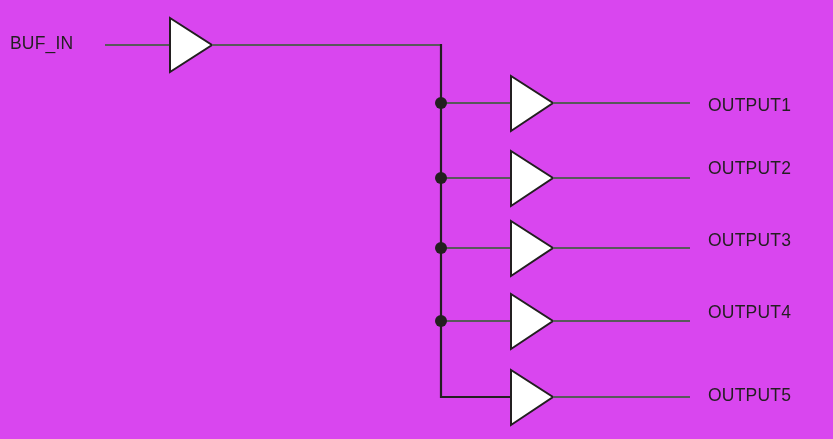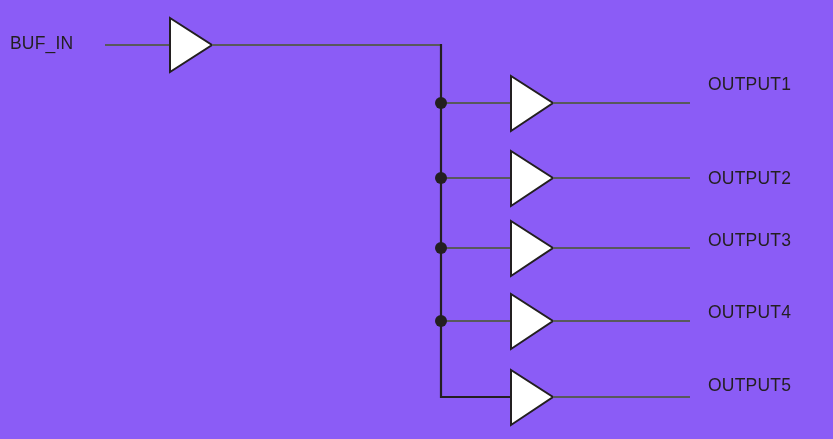--- a/index.html
+++ b/index.html
@@ -8,21 +8,21 @@
     padding: 0;
     background: #ffffff;
   }
   body {
     font-family: "Liberation Sans", sans-serif;
   }
   #diagram-root {
     position: relative;
     width: 833px;
     height: 439px;
-    background: #8b5cf6;
+    background: #d946ef;
     overflow: hidden;
   }
   #circuit-svg {
     position: absolute;
     left: 0;
     top: 0;
     width: 833px;
     height: 439px;
     display: block;
   }
@@ -104,23 +104,23 @@
     <circle class="junction-dot" cx="441" cy="321" r="6"></circle>
 
     <line class="bus" x1="441" y1="397" x2="511" y2="397"></line>
     <polygon class="buffer-body" points="511,370 511,425 553,397"></polygon>
     <line class="wire" x1="553" y1="397" x2="690" y2="397"></line>
 
   </svg>
 
   <div class="net-label" id="label-buf-in">BUF_IN</div>
 
-  <div class="net-label output-label" style="top:76px;text-align:right;">OUTPUT1</div>
+  <div class="net-label output-label" style="top:97px;text-align:right;">OUTPUT1</div>
 
-  <div class="net-label output-label" style="top:170px;">OUTPUT2</div>
+  <div class="net-label output-label" style="top:160px;">OUTPUT2</div>
 
   <div class="net-label output-label" style="top:232px;">OUTPUT3</div>
 
   <div class="net-label output-label" style="top:304px;">OUTPUT4</div>
 
-  <div class="net-label output-label" style="top:377px;">OUTPUT5</div>
+  <div class="net-label output-label" style="top:387px;">OUTPUT5</div>
 
 </div>
 
 </body></html>

